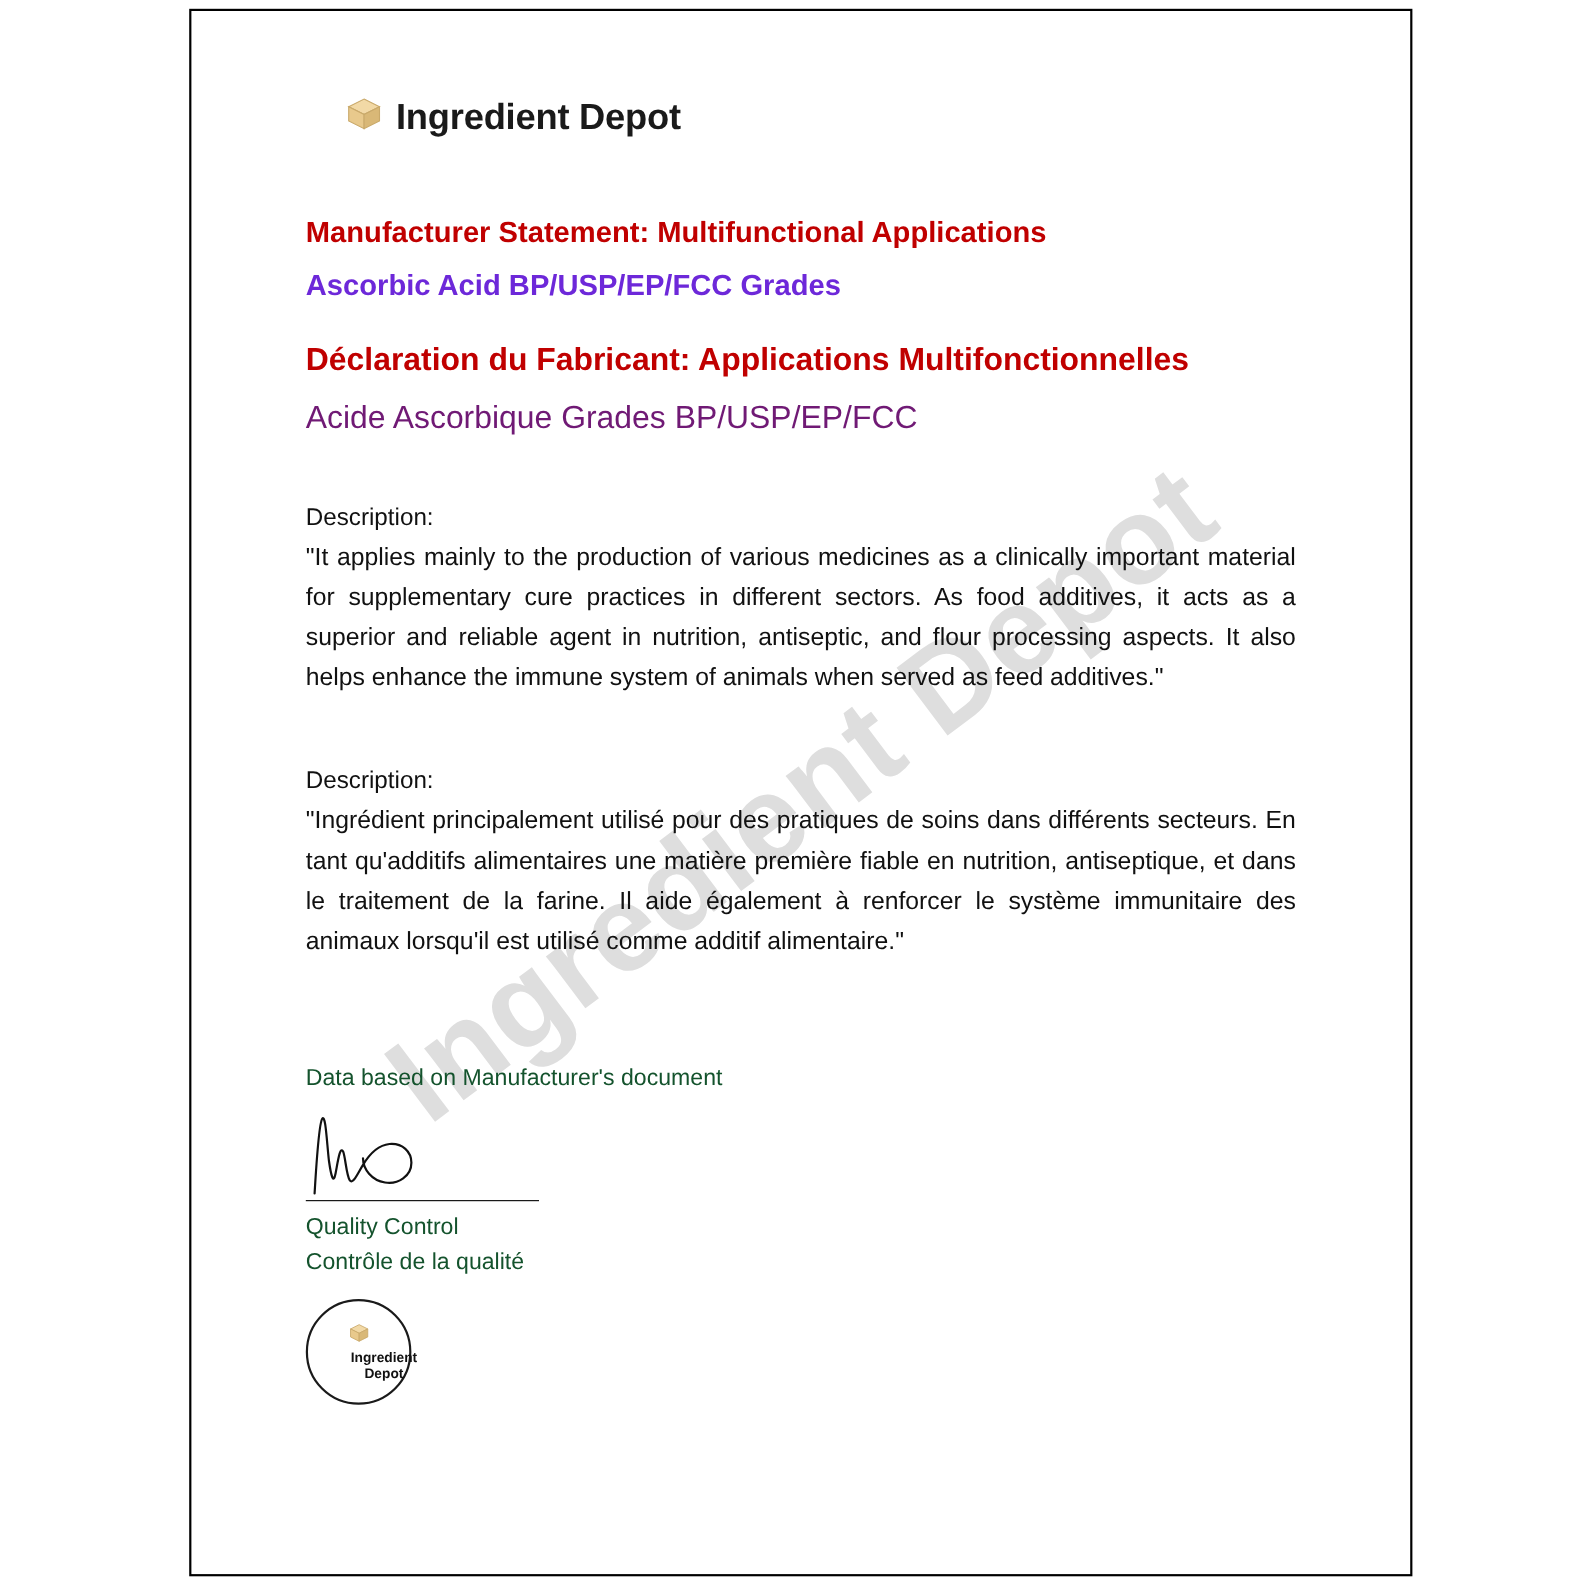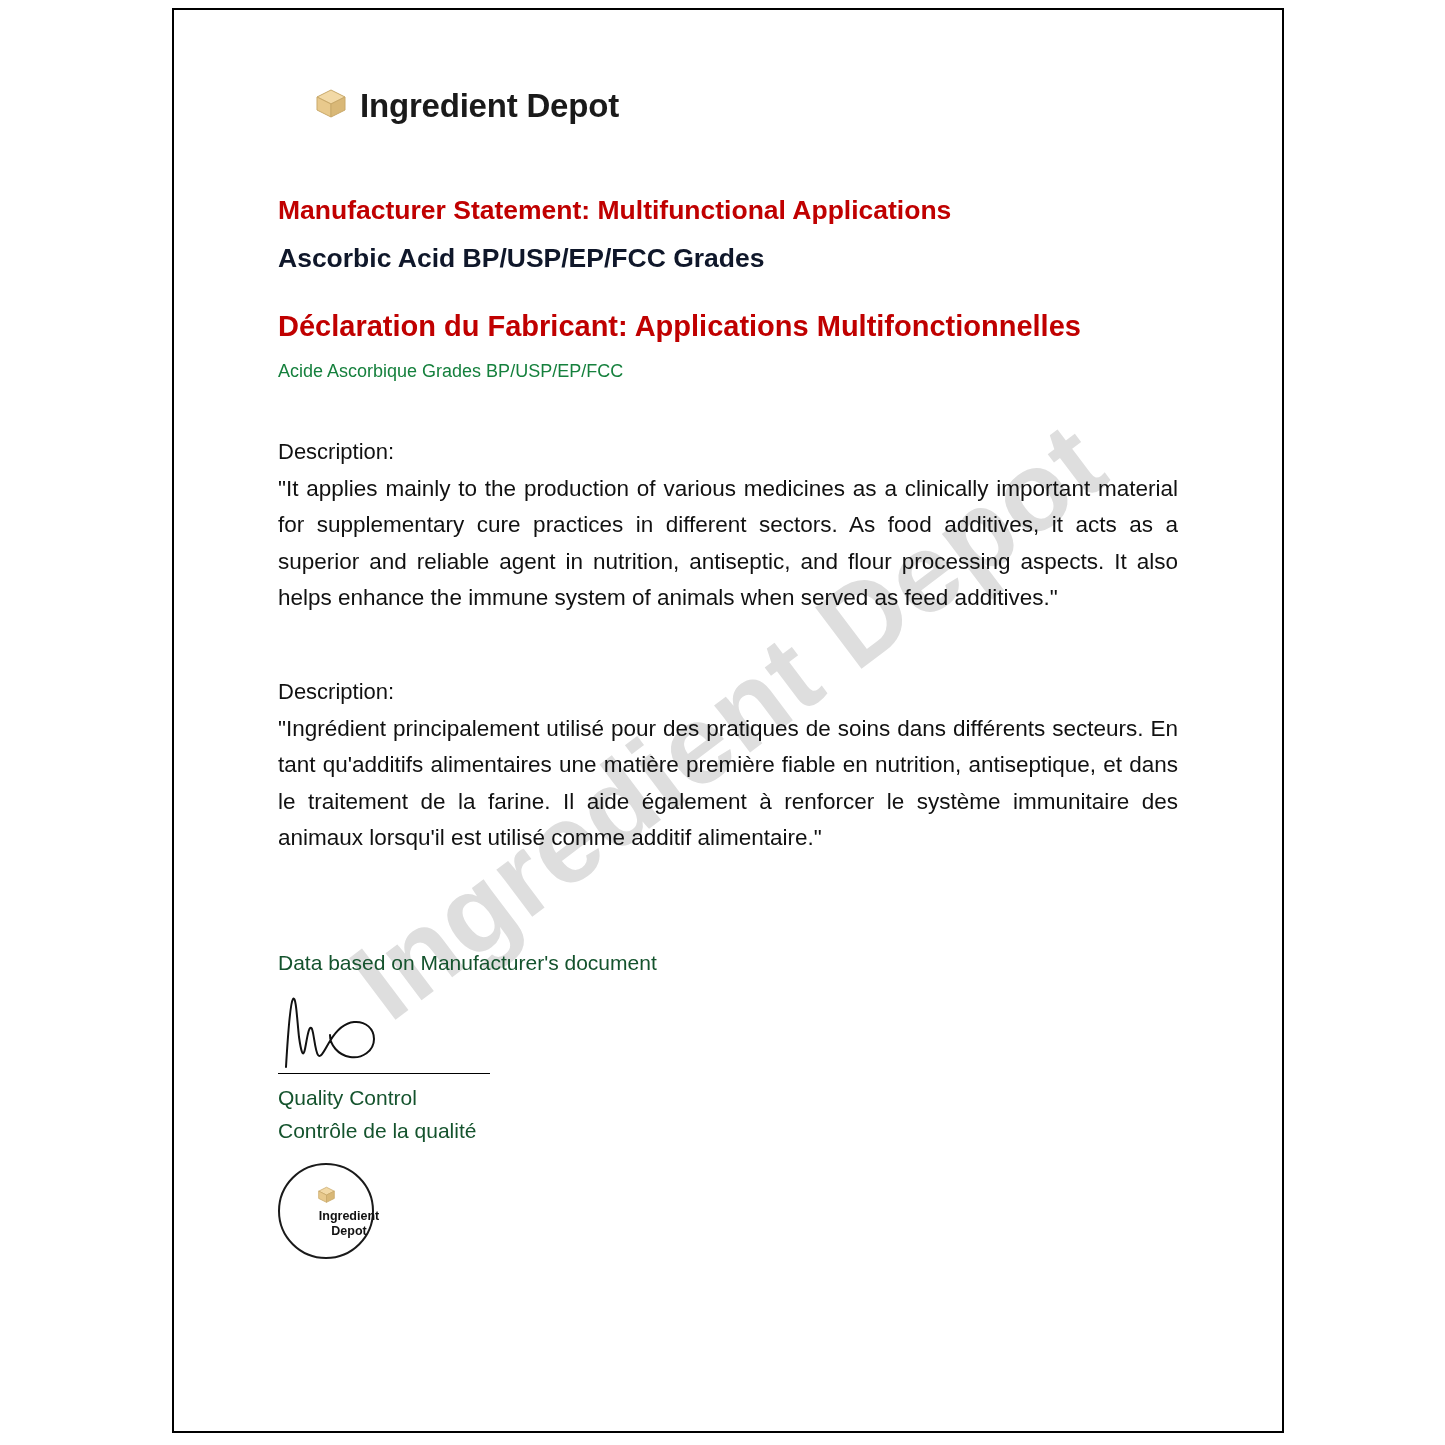--- a/index.html
+++ b/index.html
@@ -65,34 +65,34 @@
   }
   .title-red {
     font-size: 26.5px;
     font-weight: bold;
     color: #c00000;
     line-height: 1.5;
   }
   .title-black {
     font-size: 26.5px;
     font-weight: bold;
-    color: #0f172a;
+    color: #6d28d9;
     line-height: 1.5;
     margin-top: 8px;
   }
   .title-red-2 {
     font-size: 29px;
     font-weight: bold;
     color: #c00000;
     line-height: 1.5;
     margin-top: 26px;
   }
   .title-plain {
-    font-size: 18px;
-    color: #15803d;
+    font-size: 29px;
+    color: #701a75;
     line-height: 1.5;
     margin-top: 10px;
   }
   .block {
     margin-top: 54px;
   }
   .block.second {
     margin-top: 62px;
   }
   .desc-label {

